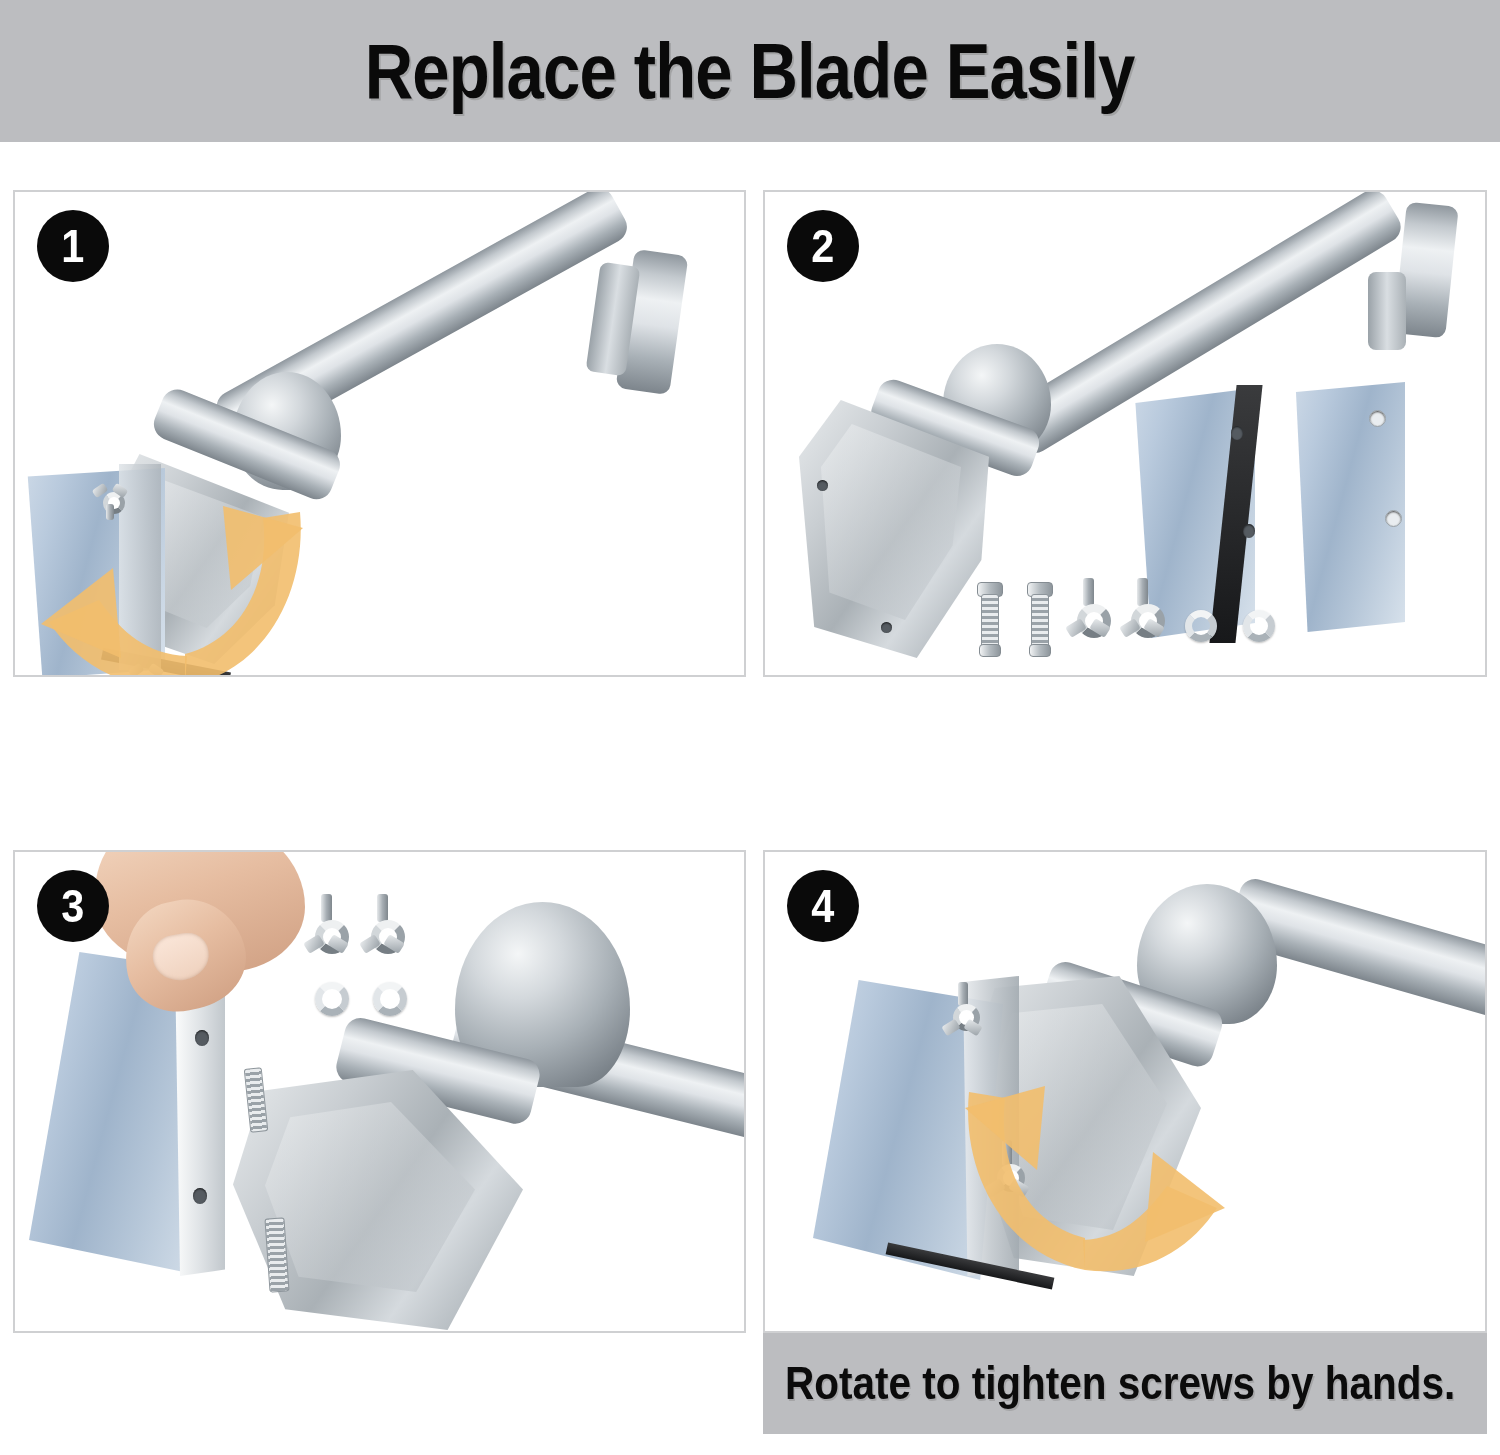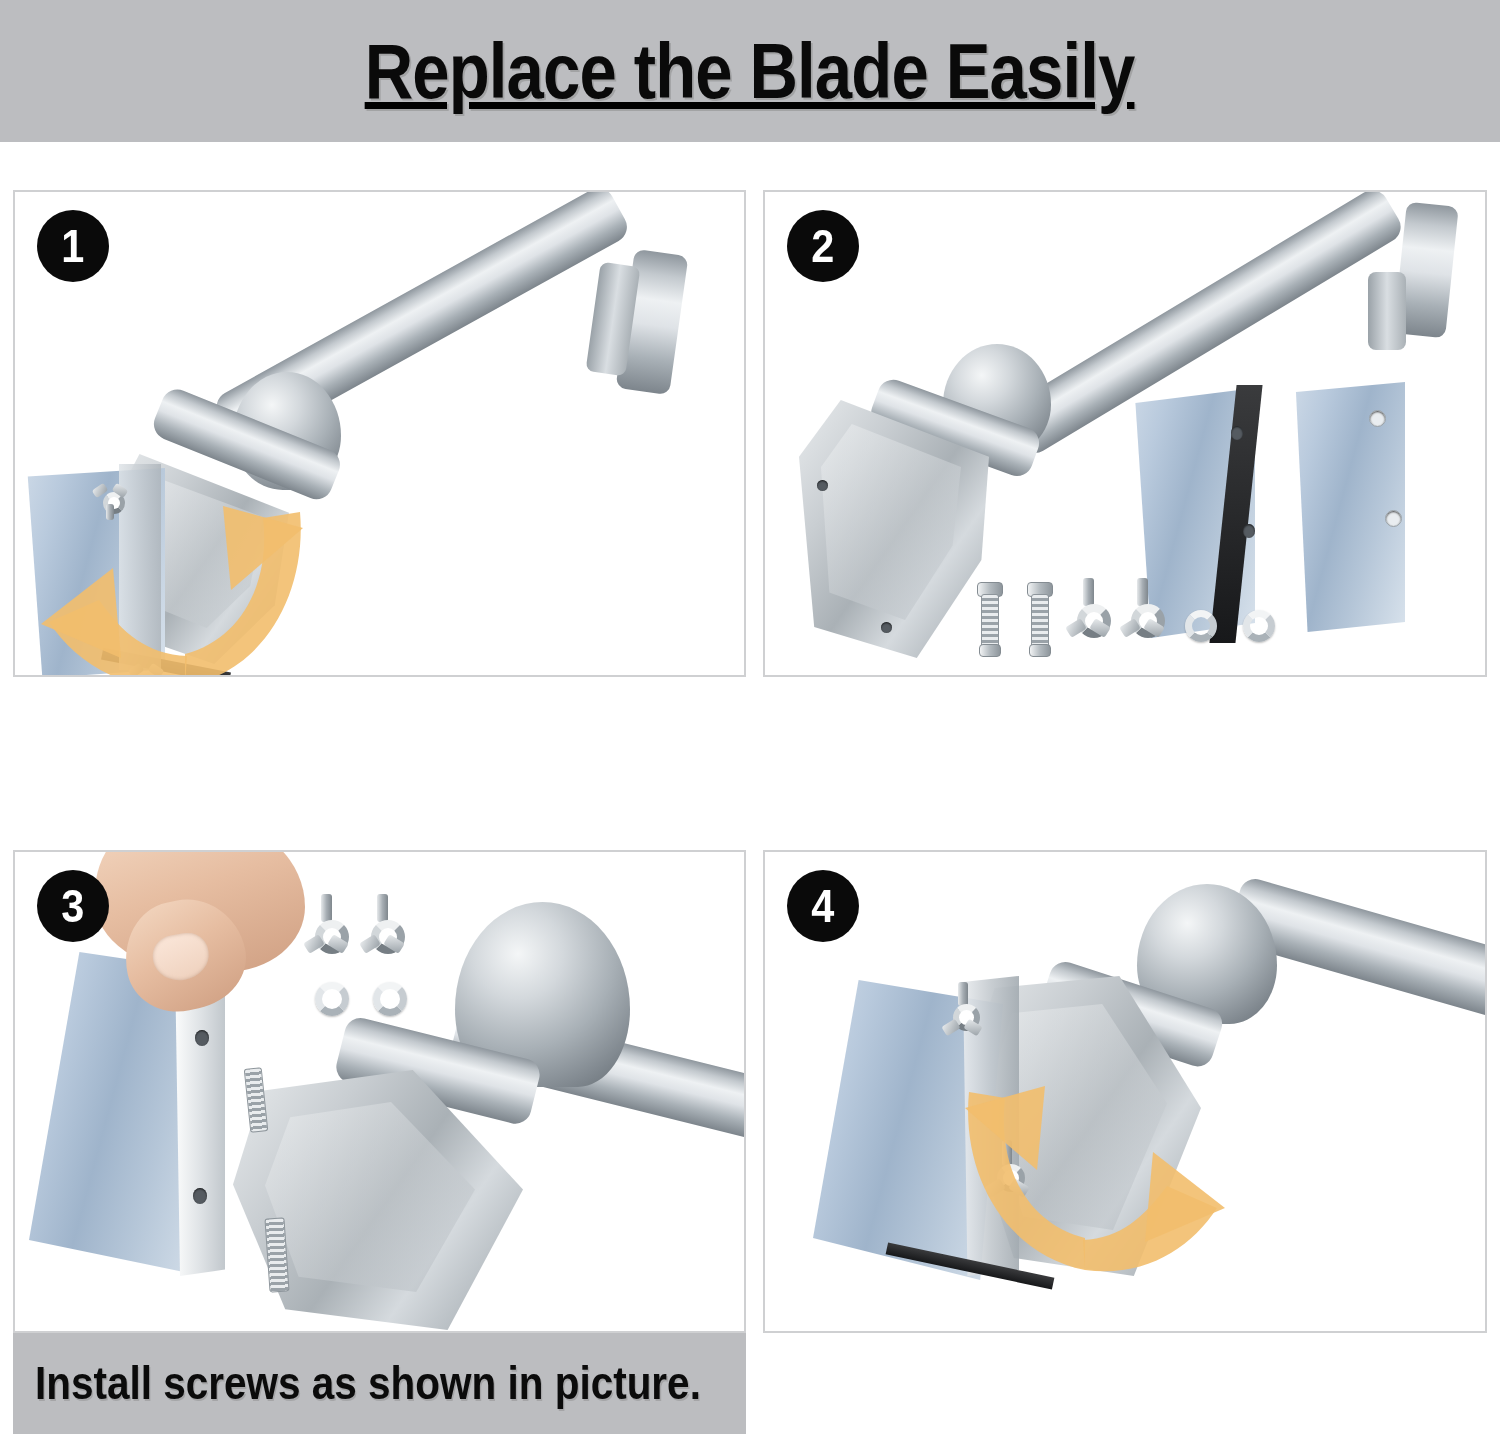--- a/index.html
+++ b/index.html
@@ -9,21 +9,21 @@
     background:#ffffff;
     font-family:"Liberation Sans", sans-serif;
     overflow:hidden;
   }
   .page{position:relative;width:1500px;height:1455px;background:#fff;}
 
   
   .header{
     position:absolute;left:0;top:0;width:1500px;height:142px;
     background:#bcbdc0;
-    display:flex;align-items:center;justify-content:center;text-decoration:underline;
+    display:flex;align-items:center;justify-content:center;
   }
   .header-title{
     font-family:"Liberation Sans Narrow","Liberation Sans",sans-serif;
     font-weight:bold;
     font-size:78px;
     letter-spacing:-1px;
     color:#0a0a0a;
     transform:scaleX(.86);
     transform-origin:center;
     white-space:nowrap;
@@ -341,23 +341,20 @@
           <div class="washer" style="left:300px;top:130px;width:20px;height:20px;"></div>
           <div class="washer" style="left:358px;top:130px;width:20px;height:20px;"></div>
 
           <div class="hand" style="left:60px;top:-30px;width:240px;height:200px;">
             <div class="finger" style="left:20px;top:0;width:210px;height:150px;border-radius:30% 46% 40% 52%/50% 60% 46% 50%;"></div>
             <div class="finger" style="left:50px;top:78px;width:120px;height:110px;border-radius:44% 48% 48% 44%/56% 56% 44% 44%;transform:rotate(-12deg);"></div>
             <div class="nail" style="left:78px;top:112px;width:56px;height:46px;transform:rotate(-10deg);"></div>
           </div>
         </div>
       </div>
-      <div class="caption">
-        <div class="caption-text">Install screws as shown in picture.</div>
-      </div>
     </div>
 
     <div class="cell c4">
       <div class="photo">
         <div class="badge">
           <span>4</span>
         </div>
         <div class="art">
 
           <div class="bar" style="left:470px;top:22px;width:320px;height:68px;transform:rotate(16deg);transform-origin:left center;"></div>
@@ -395,16 +392,19 @@
           <svg class="arrow-svg" style="left:168px;top:206px;" width="300" height="230" viewBox="0 0 300 230">
             <path d="M36 34 C28 116 72 196 152 212 L152 180
                      C96 166 64 112 72 40 Z" fill="#F2BE6D" opacity="0.9"></path>
             <path d="M32 50 L112 28 L104 112 Z" fill="#F2BE6D" opacity="0.9"></path>
             <path d="M152 212 C212 220 258 190 284 150 L234 128
                      C210 160 188 180 150 182 Z" fill="#F2BE6D" opacity="0.9"></path>
             <path d="M220 94 L292 150 L212 184 Z" fill="#F2BE6D" opacity="0.9"></path>
           </svg>
         </div>
       </div>
+      <div class="caption">
+        <div class="caption-text">Rotate to tighten screws by hands.</div>
+      </div>
     </div>
 
   </div>
 </div>
 
 </body></html>

